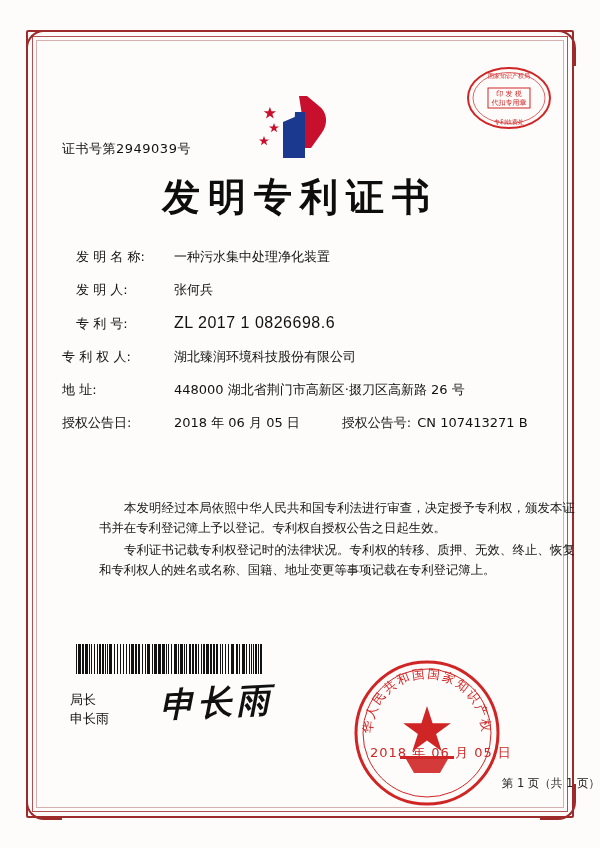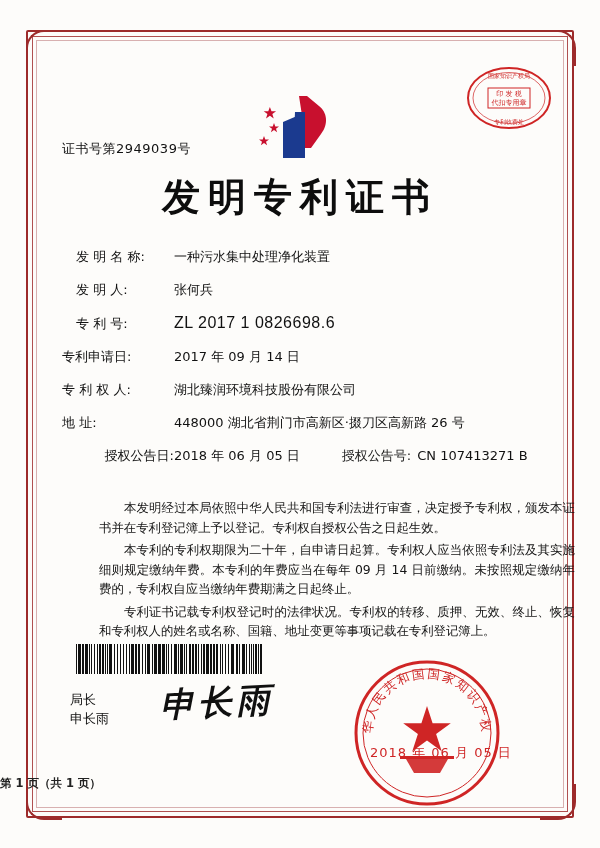--- a/index.html
+++ b/index.html
@@ -126,21 +126,20 @@
   .value.mono {
     font-family: Liberation Sans, sans-serif;
     letter-spacing: 0.5px;
     font-size: 16px;
   }
   .row-inline {
     display: flex;
     align-items: baseline;
     margin-bottom: 14px;
     font-size: 13px;
-    text-align: right;
   }
   .row-inline .lbl2 {
     margin-left: 42px;
     margin-right: 6px;
   }
 
   .body-text {
     position: absolute;
     left: 62px; top: 498px;
     width: 476px;
@@ -200,24 +199,23 @@
     left: 370px; top: 744px;
     font-size: 13px;
     color: #cf2525;
     letter-spacing: 1px;
   }
 
   .page-no {
     position: absolute;
     left: 0; top: 776px;
     width: 600px;
-    text-align: left;
+    text-align: right;
     font-size: 11.5px;
     color: #222;
-    font-weight: bold;
   }
 </style>
 </head>
 <body>
 
 <div class="page">
 
   <div class="frame-outer"></div>
   <div class="frame-inner"></div>
   <div class="frame-thin"></div>
@@ -263,24 +261,20 @@
     <div class="field-row">
       <span class="label">发 明 人:</span>
       <span class="value">张何兵</span>
     </div>
 
     <div class="field-row">
       <span class="label">专 利 号:</span>
       <span class="value mono">ZL 2017 1 0826698.6</span>
     </div>
 
-    <div class="field-row">
-      <span class="label nopad">专利申请日:</span>
-      <span class="value">2017 年 09 月 14 日</span>
-    </div>
 
     <div class="field-row">
       <span class="label nopad">专 利 权 人:</span>
       <span class="value">湖北臻润环境科技股份有限公司</span>
     </div>
 
     <div class="field-row">
       <span class="label nopad">地            址:</span>
       <span class="value">448000 湖北省荆门市高新区·掇刀区高新路 26 号</span>
     </div>
@@ -289,21 +283,20 @@
       <span class="label nopad">授权公告日:</span>
       <span class="value">2018 年 06 月 05 日</span>
       <span class="lbl2">授权公告号:</span>
       <span class="value">CN 107413271 B</span>
     </div>
 
   </div>
 
   <div class="body-text">
     <p>本发明经过本局依照中华人民共和国专利法进行审查，决定授予专利权，颁发本证书并在专利登记簿上予以登记。专利权自授权公告之日起生效。</p>
-    <p>本专利的专利权期限为二十年，自申请日起算。专利权人应当依照专利法及其实施细则规定缴纳年费。本专利的年费应当在每年 09 月 14 日前缴纳。未按照规定缴纳年费的，专利权自应当缴纳年费期满之日起终止。</p>
     <p>专利证书记载专利权登记时的法律状况。专利权的转移、质押、无效、终止、恢复和专利权人的姓名或名称、国籍、地址变更等事项记载在专利登记簿上。</p>
   </div>
 
   <div class="barcode" id="barcode">
       <i style="width:1.2px;margin-right:1.0px"></i>
       <i style="width:2.6px;margin-right:1.0px"></i>
       <i style="width:2.6px;margin-right:1.0px"></i>
       <i style="width:2.6px;margin-right:1.0px"></i>
       <i style="width:1.2px;margin-right:1.0px"></i>
       <i style="width:1.2px;margin-right:1.8px"></i>

